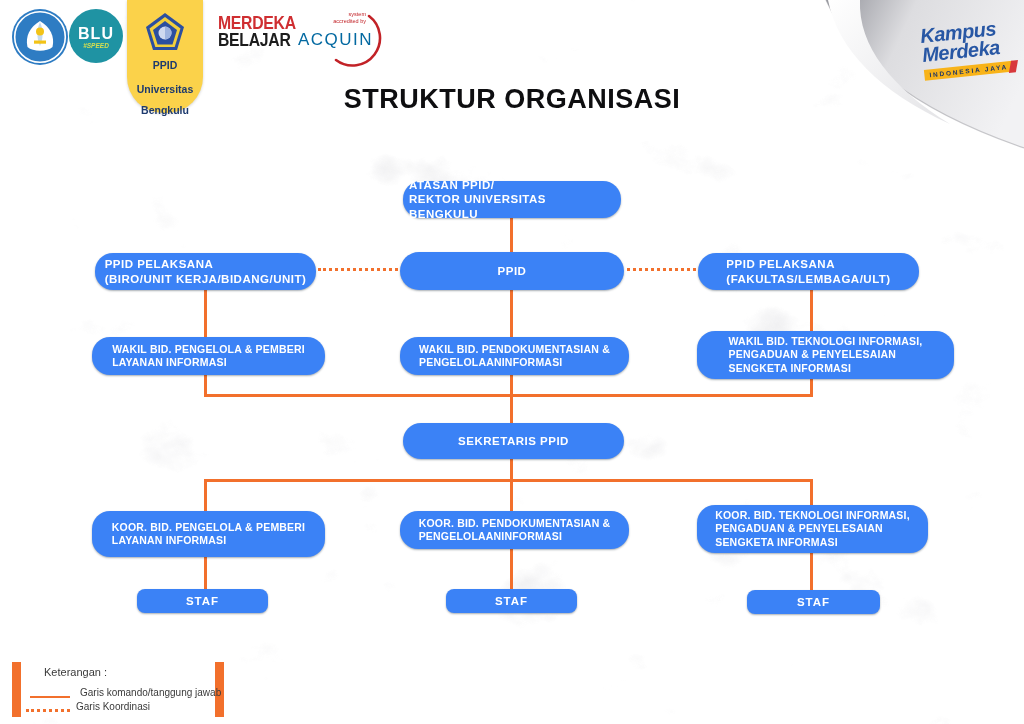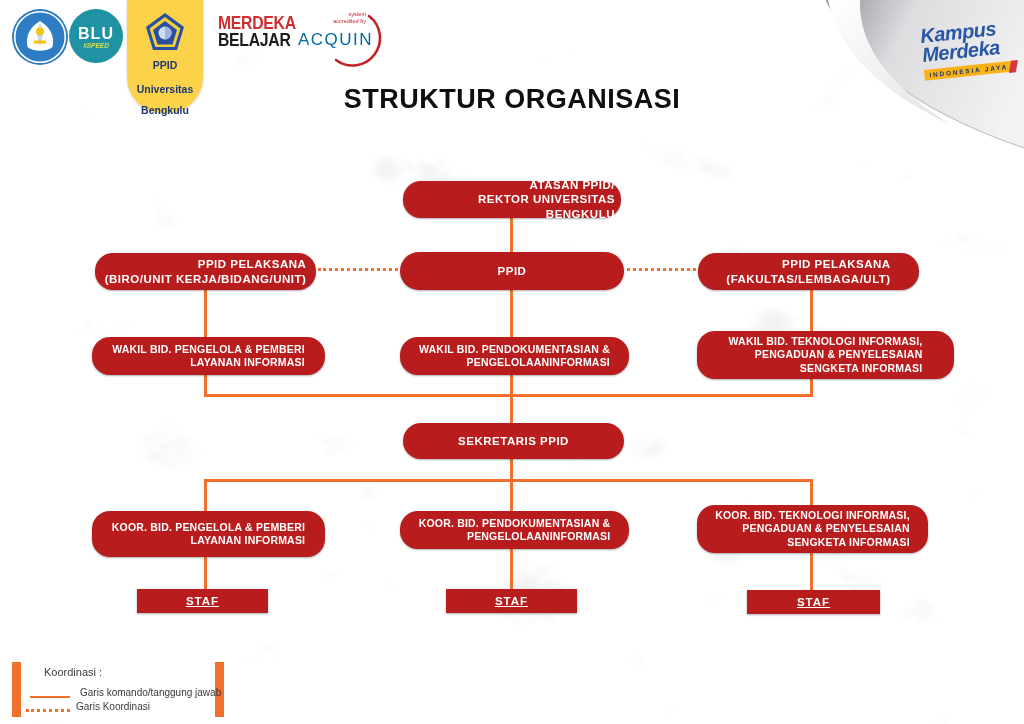--- a/index.html
+++ b/index.html
@@ -1,26 +1,26 @@
 <!DOCTYPE html>
 <html><head>
 <meta charset="utf-8">
 <style>
   html,body{margin:0;padding:0;background:#dfe0e4;}
   .canvas{position:relative;width:1024px;height:724px;overflow:hidden;background:#fdfdfe;
           font-family:"Liberation Sans",sans-serif;}
   .bg{position:absolute;left:0;top:0;}
 
   
-  .box{position:absolute;background:#b91c1c;color:#fff;display:flex;align-items:center;justify-content:center;
-       text-align:right;font-weight:bold;white-space:pre-line;border-radius:18px;
+  .box{position:absolute;background:#3b82f6;color:#fff;display:flex;align-items:center;justify-content:center;
+       text-align:left;font-weight:bold;white-space:pre-line;border-radius:18px;
        font-size:10.5px;line-height:1.25;letter-spacing:.2px;box-shadow:0 1px 2px rgba(10,25,40,.35);
        padding:0 6px;box-sizing:border-box;}
   .box.lg{font-size:11.5px;letter-spacing:.5px;}
-  .box.staf{border-radius:0;font-size:11.5px;letter-spacing:1px;text-decoration:underline;}
+  .box.staf{border-radius:8px;font-size:11.5px;letter-spacing:1px;}
 
   
   .vline{position:absolute;width:3px;background:#f2702c;}
   .hline{position:absolute;height:3px;background:#f2702c;}
   .dotline{position:absolute;height:0;border-top:3px dotted #f2702c;}
 
   
   .title{position:absolute;left:0;right:0;top:84px;text-align:center;color:#0e0e10;
          font-size:27px;font-weight:800;letter-spacing:.5px;}
   .subtitle{position:absolute;left:0;right:0;top:114px;text-align:center;color:#141414;
@@ -199,21 +199,21 @@
   <div class="box" style="left:697px;top:505px;width:231px;height:48px">KOOR. BID. TEKNOLOGI INFORMASI,
 PENGADUAN &amp; PENYELESAIAN
 SENGKETA INFORMASI</div>
 
   <div class="box staf" style="left:137px;top:589px;width:131px;height:24px">STAF</div>
   <div class="box staf" style="left:446px;top:589px;width:131px;height:24px">STAF</div>
   <div class="box staf" style="left:747px;top:590px;width:133px;height:24px">STAF</div>
 
   <div class="lbar" style="left:12px;top:662px"></div>
   <div class="lbar" style="left:215px;top:662px"></div>
-  <div class="legend-title">Koordinasi :</div>
+  <div class="legend-title">Keterangan :</div>
   <div class="legend-row" style="top:687px">
     <span class="sample-solid"></span>
     <span>Garis komando/tanggung jawab</span>
   </div>
   <div class="legend-row" style="top:701px;left:26px">
     <span class="sample-dot"></span>
     <span>Garis Koordinasi</span>
   </div>
 
 </div>

